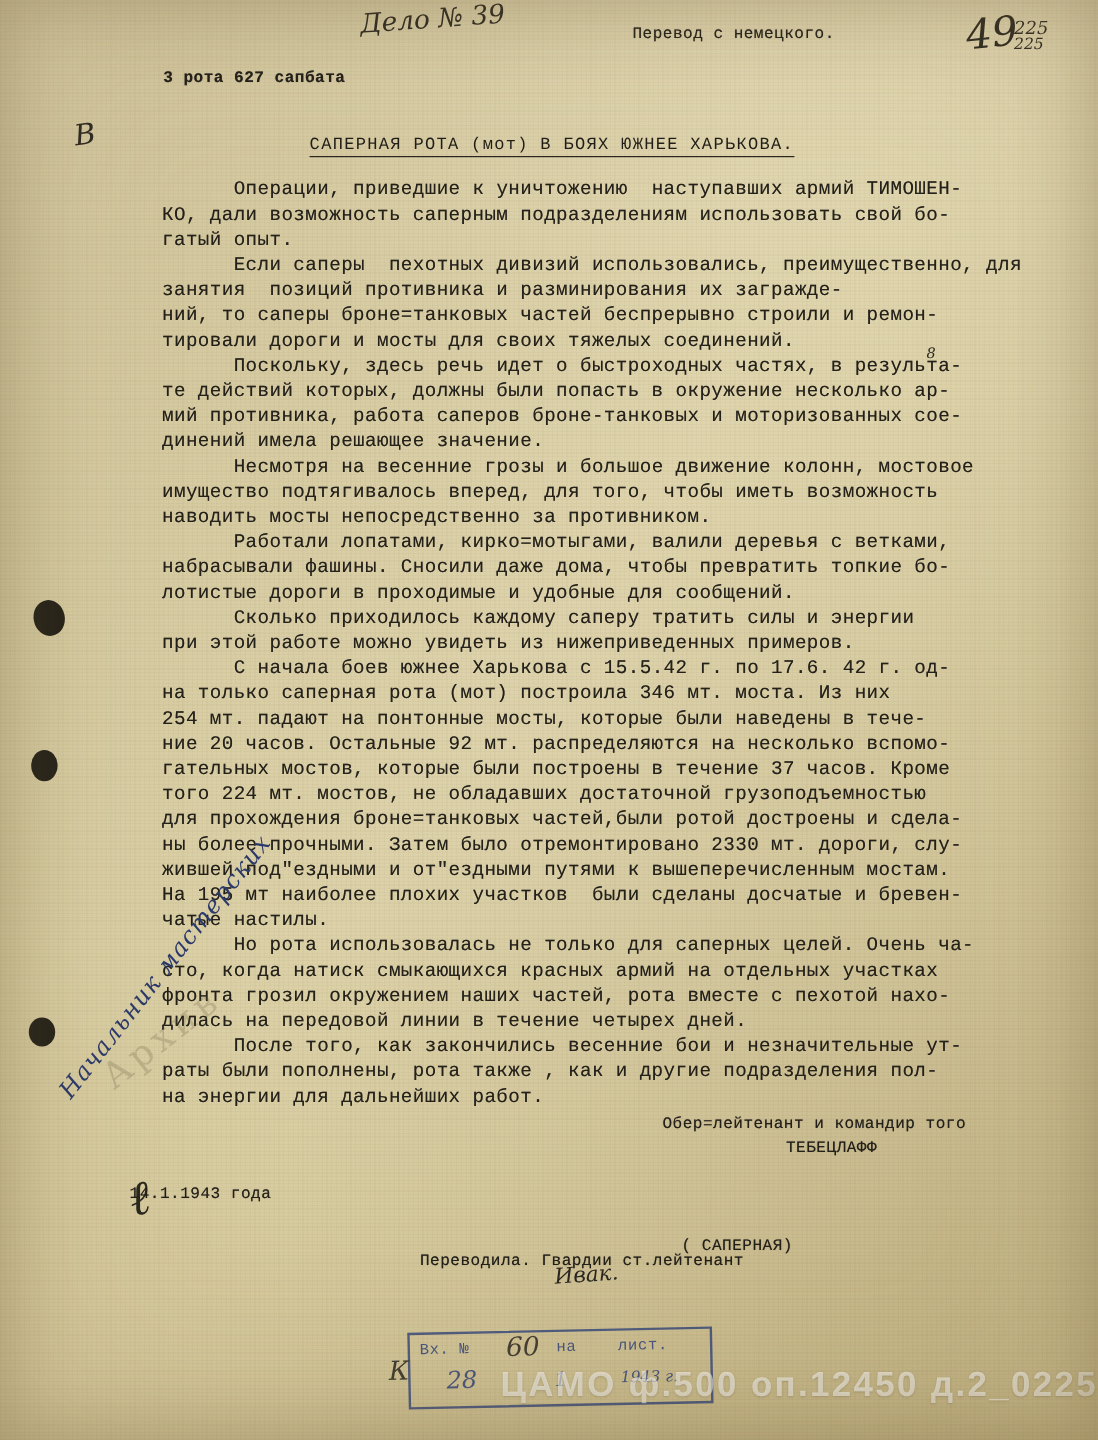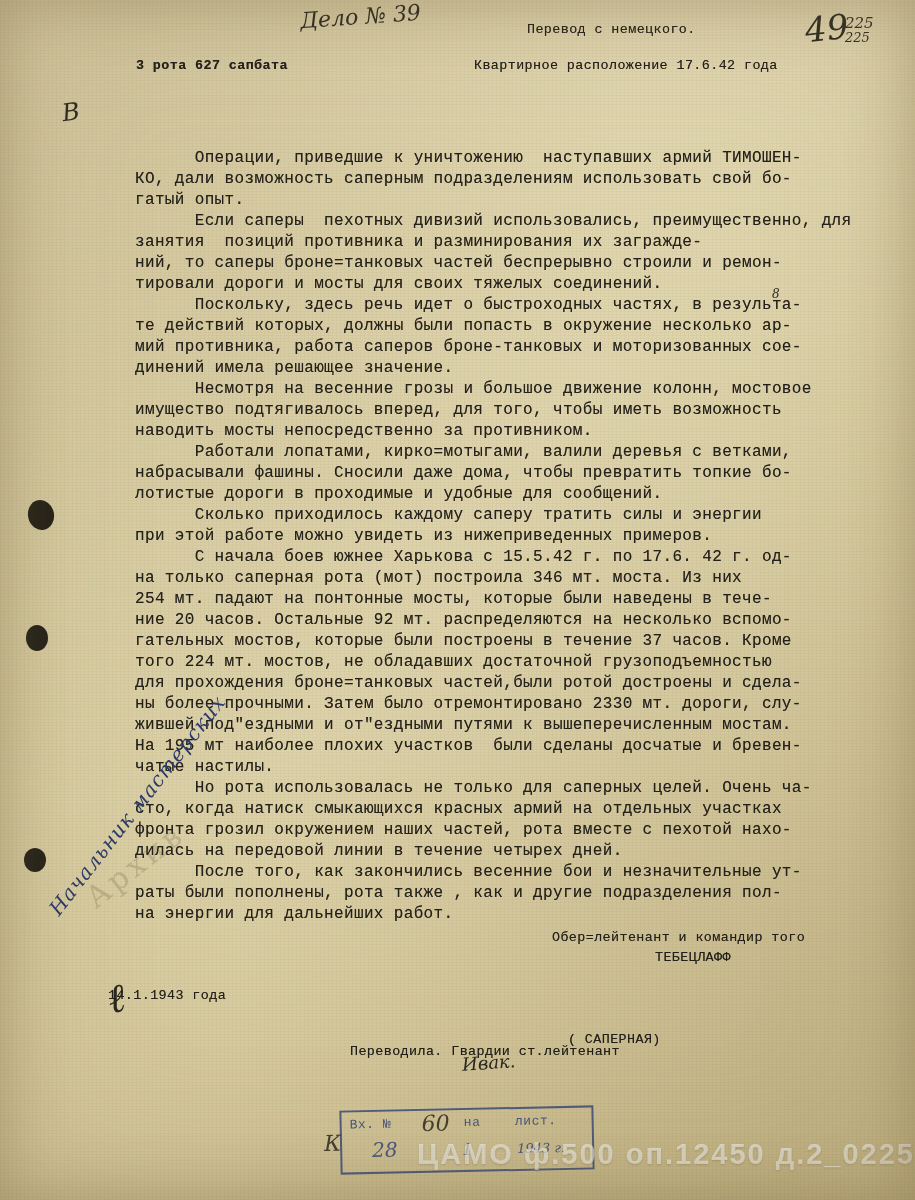--- a/index.html
+++ b/index.html
@@ -120,22 +120,22 @@
   <div class="blot b3"></div>
 
   <div class="hand hand-del">Дело № 39</div>
   <div class="hand hand-num">49</div>
   <div class="hand hand-num-sm">225</div>
   <div class="hand hand-num-sm2">225</div>
   <div class="hand hand-b">В</div>
 
   <div class="txt type hdr-mid">Перевод с немецкого.</div>
   <div class="txt type hdr-left">3 рота 627 сапбата</div>
-  <div class="txt type hdr-right">Квартирное расположение 17.6.42 года</div>
-
+
+  <div class="title">САПЕРНАЯ РОТА (мот) В БОЯХ ЮЖНЕЕ ХАРЬКОВА.</div>
 
   <div class="body-block">      Операции, приведшие к уничтожению  наступавших армий ТИМОШЕН-
 КО, дали возможность саперным подразделениям использовать свой бо-
 гатый опыт.
       Если саперы  пехотных дивизий использовались, преимущественно, для занятия  позиций противника и разминирования их загражде-
 ний, то саперы броне=танковых частей беспрерывно строили и ремон-
 тировали дороги и мосты для своих тяжелых соединений.
       Поскольку, здесь речь идет о быстроходных частях, в результа-
 те действий которых, должны были попасть в окружение несколько ар-
 мий противника, работа саперов броне-танковых и моторизованных сое-

